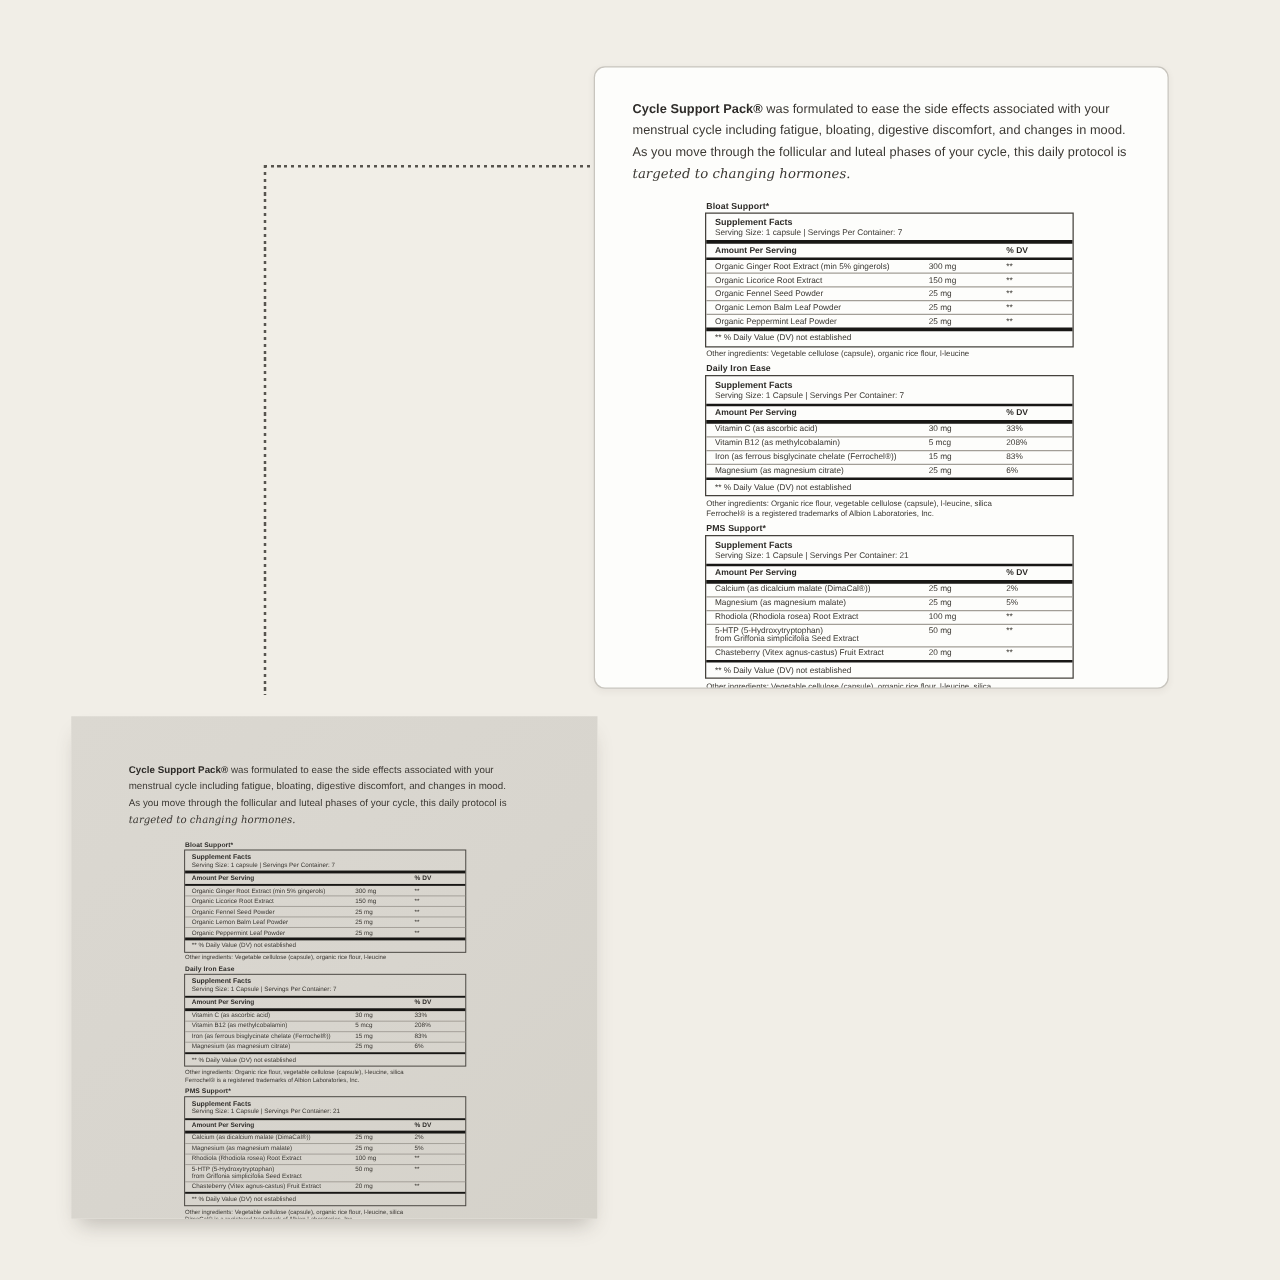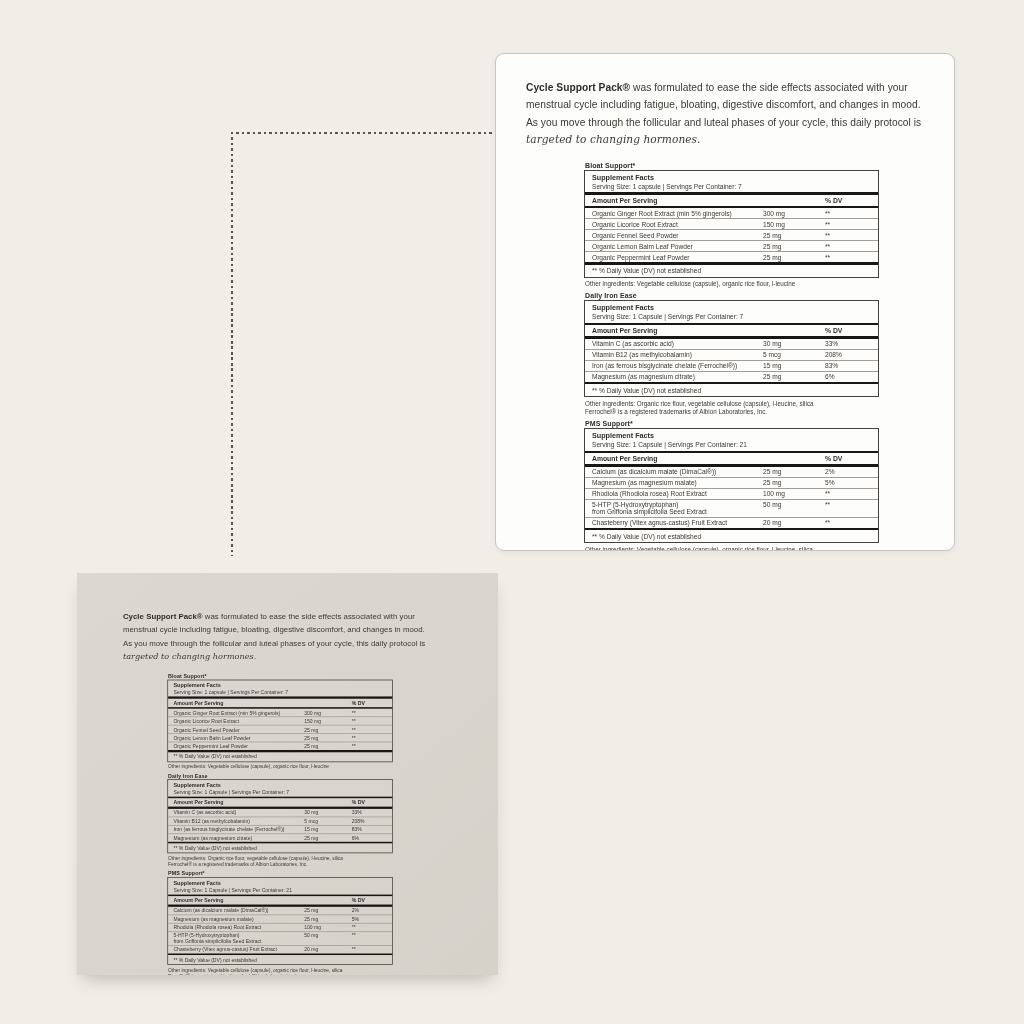--- a/index.html
+++ b/index.html
@@ -4,21 +4,21 @@
 <style>
   * { margin:0; padding:0; box-sizing:border-box; }
   html,body { width:1024px; height:1024px; }
   body {
     background:#f1eee7;
     font-family:"Liberation Sans", sans-serif;
     color:#3a3732;
     position:relative;
     overflow:hidden;
   }
-  .stage { position:absolute; inset:0;margin-left:20px; }
+  .stage { position:absolute; inset:0; }
 
   
   .dash-top {
     position:absolute; left:211px; top:132px; width:264px; height:2px;
     background:repeating-linear-gradient(to right,#57544e 0 2.5px,transparent 2.5px 5.5px);
   }
   .dash-left {
     position:absolute; left:211px; top:132px; width:2px; height:424px;
     background:repeating-linear-gradient(to bottom,#57544e 0 2.5px,transparent 2.5px 5.5px);
   }

